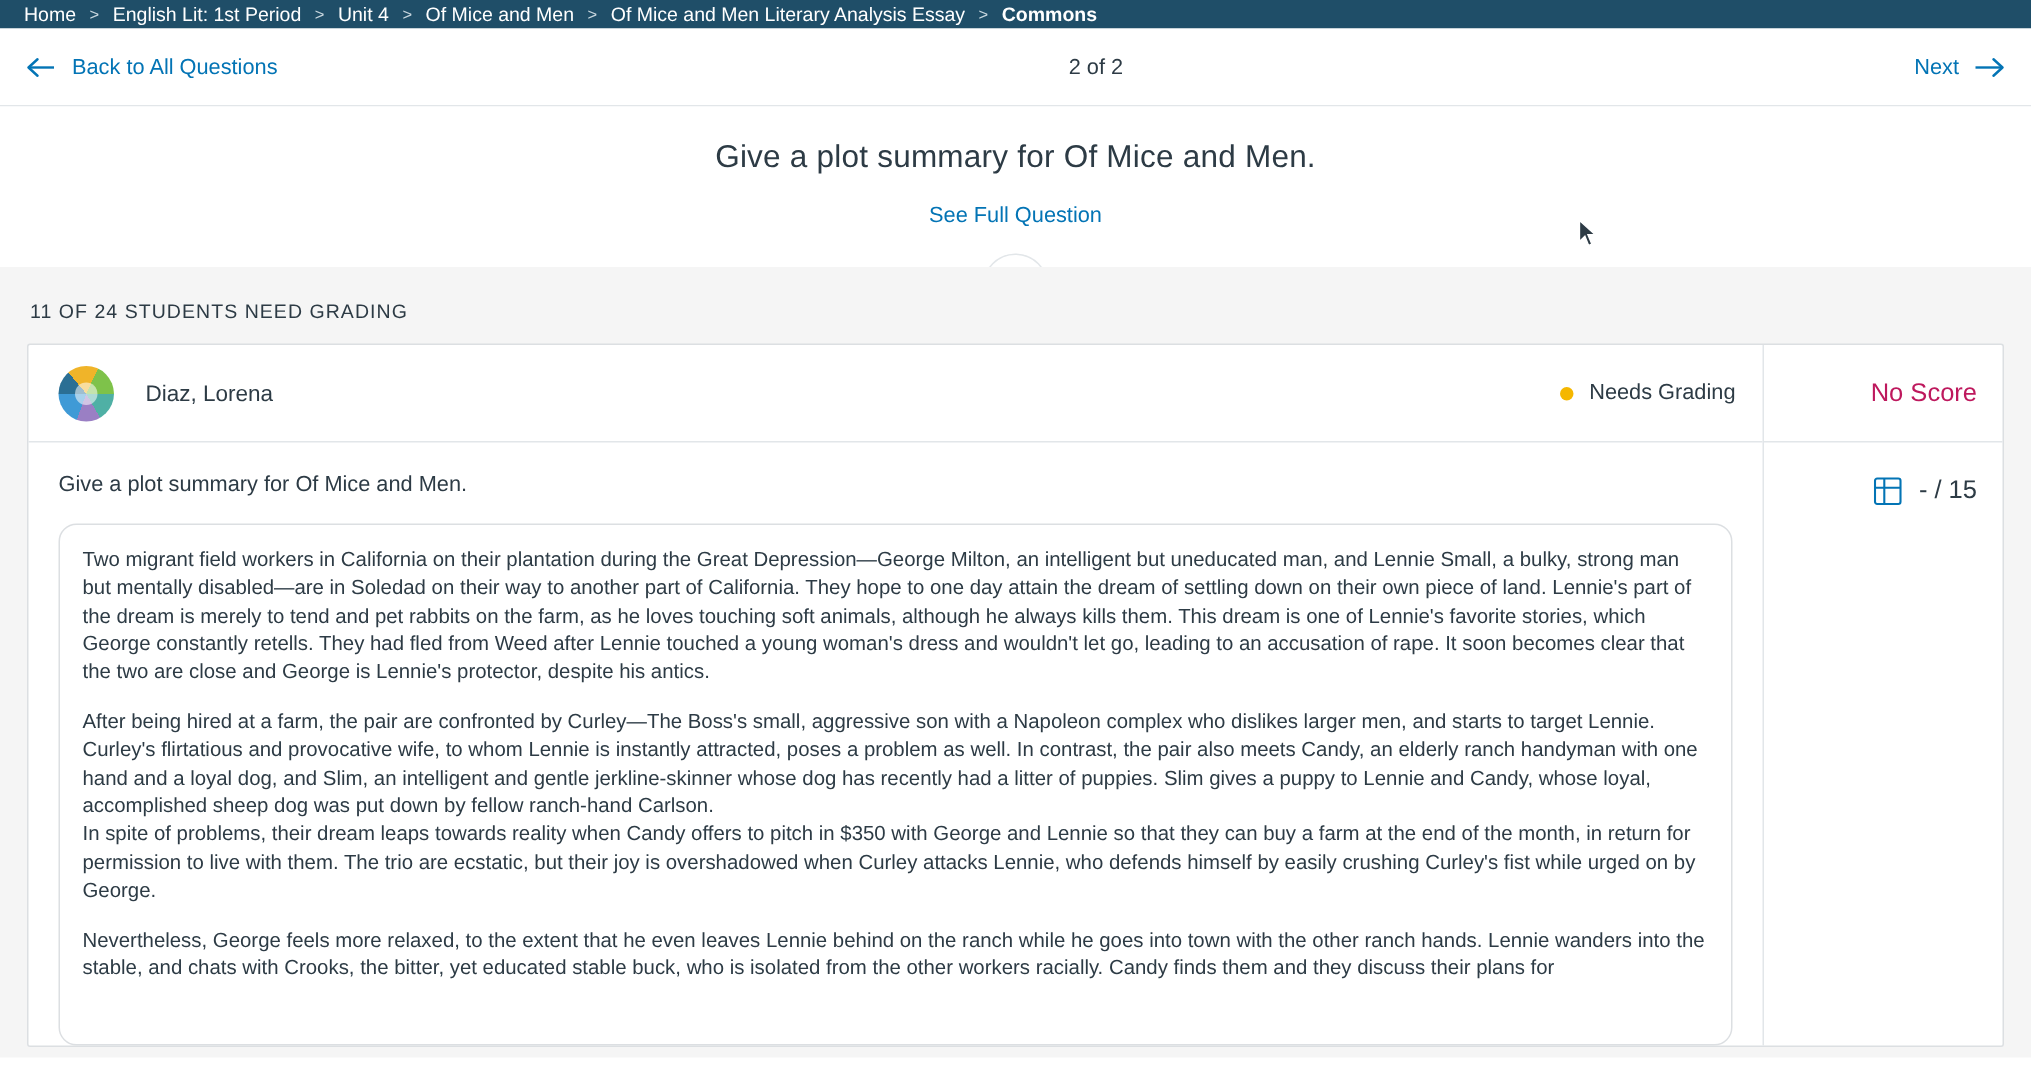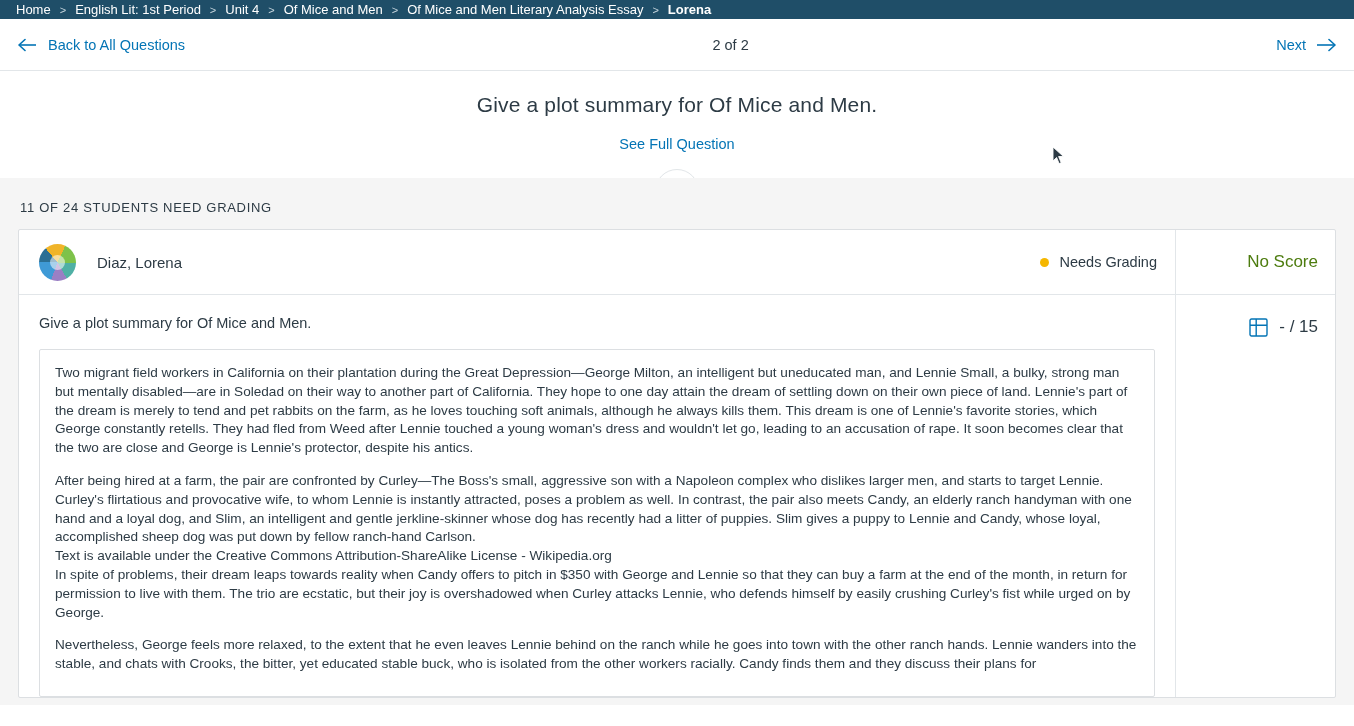--- a/index.html
+++ b/index.html
@@ -183,21 +183,21 @@
     background: #f5b700;
     display: inline-block;
   }
   .status-text { font-size: 14.5px; color: #2d3b45; }
 
   .card-body { padding: 20px 20px 0 20px; }
   .prompt-text { font-size: 14.5px; color: #2d3b45; margin-bottom: 18px; }
 
   .answer-box {
     border: 1px solid #dcdfe2;
-    border-radius: 2px;
+    border-radius: 12px;
     padding: 14px 15px 16px 15px;
     font-size: 13.6px;
     line-height: 18.8px;
     color: #2d3b45;
     height: 348px;
     overflow: hidden;
   }
   .answer-box p { margin: 0 0 14px 0; }
   .answer-box p.tight { margin: 0; }
 
@@ -210,21 +210,21 @@
     flex-direction: column;
   }
   .score-header {
     height: 65px;
     border-bottom: 1px solid #e2e6e9;
     display: flex;
     align-items: center;
     justify-content: flex-end;
     padding-right: 17px;
     font-size: 17px;
-    color: #4d7c0f;
+    color: #be185d;
   }
   .score-row {
     display: flex;
     align-items: center;
     justify-content: flex-end;
     gap: 11px;
     padding: 22px 17px 0 0;
   }
   .rubric-icon { display: block; cursor: pointer; }
   .score-value { font-size: 17px; color: #2d3b45; }
@@ -243,21 +243,21 @@
   <a class="crumb" href="#">Home</a>
   <span class="crumb-sep">&gt;</span>
   <a class="crumb" href="#">English Lit: 1st Period</a>
   <span class="crumb-sep">&gt;</span>
   <a class="crumb" href="#">Unit 4</a>
   <span class="crumb-sep">&gt;</span>
   <a class="crumb" href="#">Of Mice and Men</a>
   <span class="crumb-sep">&gt;</span>
   <a class="crumb" href="#">Of Mice and Men Literary Analysis Essay</a>
   <span class="crumb-sep">&gt;</span>
-  <span class="crumb current">Lorena</span>
+  <span class="crumb current">Commons</span>
 </div>
 
 <div class="nav-header">
   <div class="back-link">
     <span>
       <svg class="arrow-svg" width="20" height="14" viewBox="0 0 20 14">
         <path d="M1 7h17" stroke="#0374b5" stroke-width="1.6" fill="none"></path>
         <path d="M7 1.5L1 7l6 5.5" stroke="#0374b5" stroke-width="1.6" fill="none" stroke-linecap="round" stroke-linejoin="round"></path>
       </svg>
     </span>
@@ -300,21 +300,20 @@
           <span class="status-dot"></span>
           <span class="status-text">Needs Grading</span>
         </div>
       </div>
 
       <div class="card-body">
         <div class="prompt-text">Give a plot summary for Of Mice and Men.</div>
         <div class="answer-box">
           <p>Two migrant field workers in California on their plantation during the Great Depression—George Milton, an intelligent but uneducated man, and Lennie Small, a bulky, strong man but mentally disabled—are in Soledad on their way to another part of California. They hope to one day attain the dream of settling down on their own piece of land. Lennie's part of the dream is merely to tend and pet rabbits on the farm, as he loves touching soft animals, although he always kills them. This dream is one of Lennie's favorite stories, which George constantly retells. They had fled from Weed after Lennie touched a young woman's dress and wouldn't let go, leading to an accusation of rape. It soon becomes clear that the two are close and George is Lennie's protector, despite his antics.</p>
           <p class="tight">After being hired at a farm, the pair are confronted by Curley—The Boss's small, aggressive son with a Napoleon complex who dislikes larger men, and starts to target Lennie. Curley's flirtatious and provocative wife, to whom Lennie is instantly attracted, poses a problem as well. In contrast, the pair also meets Candy, an elderly ranch handyman with one hand and a loyal dog, and Slim, an intelligent and gentle jerkline-skinner whose dog has recently had a litter of puppies. Slim gives a puppy to Lennie and Candy, whose loyal, accomplished sheep dog was put down by fellow ranch-hand Carlson.</p>
-          <p class="tight">Text is available under the Creative Commons Attribution-ShareAlike License - Wikipedia.org</p>
           <p>In spite of problems, their dream leaps towards reality when Candy offers to pitch in $350 with George and Lennie so that they can buy a farm at the end of the month, in return for permission to live with them. The trio are ecstatic, but their joy is overshadowed when Curley attacks Lennie, who defends himself by easily crushing Curley's fist while urged on by George.</p>
           <p>Nevertheless, George feels more relaxed, to the extent that he even leaves Lennie behind on the ranch while he goes into town with the other ranch hands. Lennie wanders into the stable, and chats with Crooks, the bitter, yet educated stable buck, who is isolated from the other workers racially. Candy finds them and they discuss their plans for</p>
         </div>
       </div>
     </div>
 
     <div class="score-col">
       <div class="score-header">No Score</div>
       <div class="score-row">
         <span>

